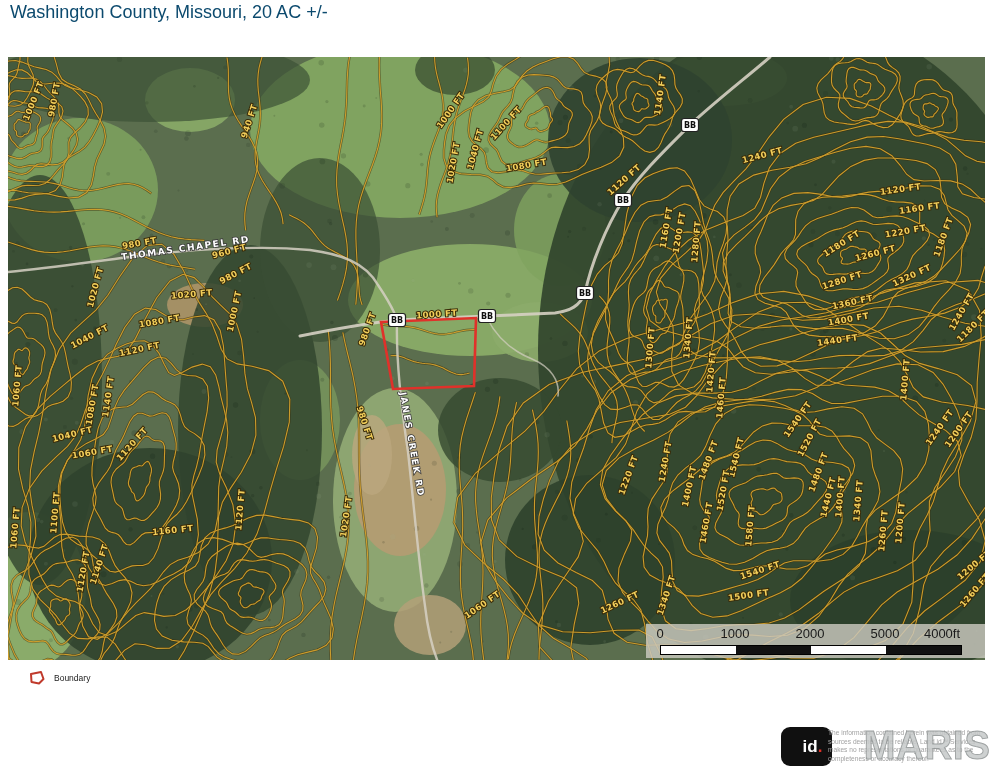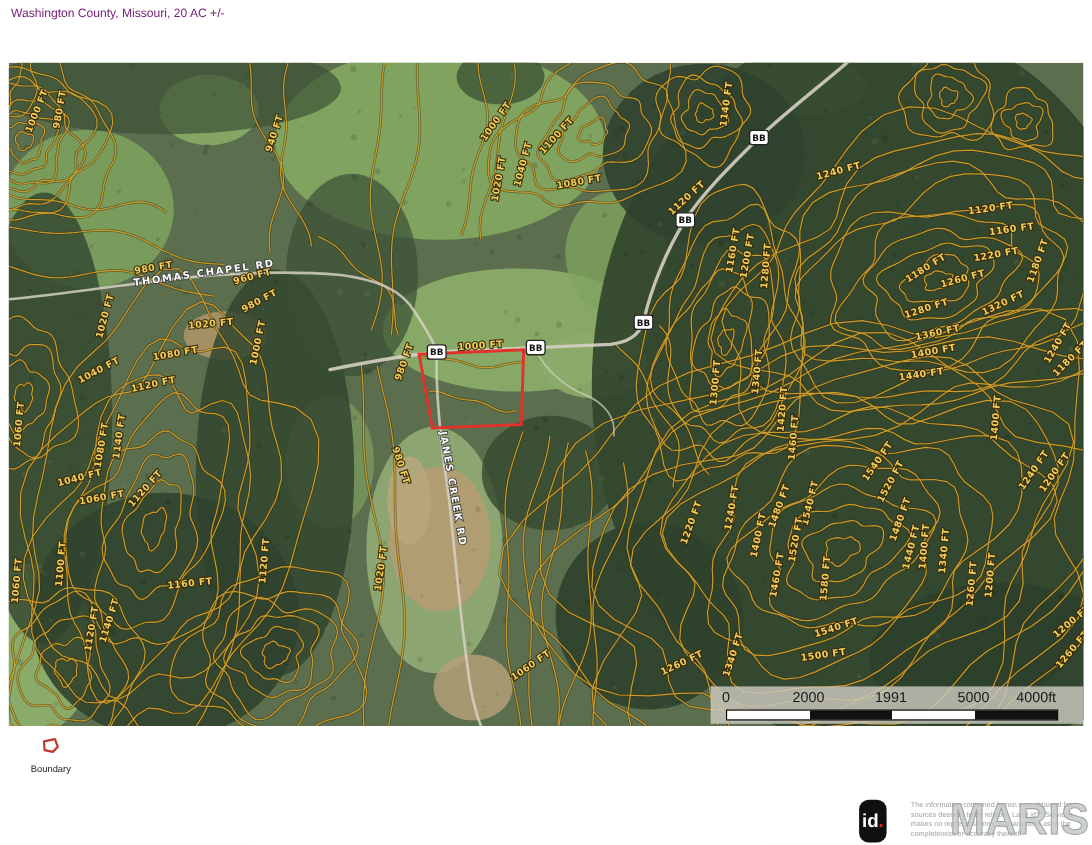--- a/index.html
+++ b/index.html
@@ -1,43 +1,43 @@
 <!DOCTYPE html>
 <html><head>
 <meta charset="utf-8">
 <style>
   html,body{margin:0;padding:0;background:#fff;}
   .page{position:relative;width:993px;height:768px;background:#fff;overflow:hidden;
         font-family:"Liberation Sans",sans-serif;}
   
   .hdr{position:absolute;left:10px;top:4px;}
   .hdr h1{margin:0;font-size:17px;line-height:20px;font-weight:bold;color:#555;letter-spacing:.2px;}
-  .hdr .sub{margin:0;font-size:11px;line-height:17px;color:#701a75;}
+  .hdr .sub{margin:0;font-size:18px;line-height:17px;color:#0c4a6e;}
   
   #map-svg{position:absolute;left:0;top:0;}
   .ele-label{font-family:"DejaVu Sans",sans-serif;font-size:8.6px;font-weight:bold;
              fill:#f2cf5b;stroke:#3a2b08;stroke-width:2px;paint-order:stroke;
              letter-spacing:.4px;text-anchor:middle;}
   .road-label{font-family:"DejaVu Sans",sans-serif;font-size:9px;font-weight:bold;fill:#fff;
               stroke:#3c3c3c;stroke-width:1.6px;paint-order:stroke;letter-spacing:1.6px;text-anchor:middle;}
   .shield-txt{font-family:"DejaVu Sans",sans-serif;font-size:8px;font-weight:bold;fill:#111;text-anchor:middle;}
   
   .scalebar{position:absolute;left:646px;top:624px;width:339px;height:34px;
             background:rgba(203,201,192,.82);}
   .scale-labels{position:absolute;left:0;top:2px;width:100%;height:16px;}
   .scale-labels span{position:absolute;transform:translateX(-50%);font-size:13px;color:#1a1a1a;}
   .scale-track{position:absolute;left:14px;top:21px;width:300px;height:8px;border:1.5px solid #000;
                background:linear-gradient(90deg,#fff 0 75px,#111 75px 150px,#fff 150px 225px,#111 225px 300px);}
   
-  .legend{position:absolute;left:28px;top:670px;display:flex;align-items:center;gap:8px;flex-direction:column;}
+  .legend{position:absolute;left:28px;top:670px;display:flex;align-items:center;gap:8px;}
   .legend .lbl{font-size:8.5px;color:#222;}
   
-  .idlogo{position:absolute;left:781px;top:727px;width:25px;height:39px;background:#101010;
+  .idlogo{position:absolute;left:781px;top:727px;width:39px;height:39px;background:#101010;
           border-radius:9px;color:#fff;font-weight:bold;font-size:17px;
-          display:flex;align-items:center;justify-content:center;}
+          display:flex;align-items:center;justify-content:center;padding-left:12px;}
   .idlogo .dot{color:#e03127;}
   .disclaimer{position:absolute;left:828px;top:729px;width:157px;margin:0;
               font-size:6.6px;line-height:1.3;color:#a2a2a2;}
   .maris{position:absolute;right:2px;top:726px;font-size:40px;font-weight:bold;line-height:.95;
          color:#c6c9c9;-webkit-text-stroke:1px #8f9494;opacity:.85;letter-spacing:1px;
          transform:scaleX(.95);transform-origin:right;}
 </style>
 </head>
 <body>
 
@@ -742,22 +742,22 @@
         <g transform="translate(397,320)">
           <rect x="-8.5" y="-6.5" width="17" height="13" rx="2.5" fill="#fff" stroke="#222" stroke-width="1.2"></rect>
           <text y="3" class="shield-txt">BB</text>
         </g>
       </g>
     </svg>
 
   <div class="scalebar">
     <div class="scale-labels" id="scale-labels">
         <span style="left: 14px;">0</span>
-        <span style="left: 89px;">2000</span>
-        <span style="left: 164px;">1991</span>
+        <span style="left: 89px;">1000</span>
+        <span style="left: 164px;">2000</span>
         <span style="left: 239px;">5000</span>
         <span style="left: 296px;">4000ft</span>
       </div>
     <div class="scale-track"></div>
   </div>
 
   <div class="legend">
     <svg width="18" height="16" viewBox="0 0 18 16">
       <path d="M3,4 L13,2 L15.5,9 L11,13.5 L3.5,12 Z" fill="none" stroke="#c0392b" stroke-width="2" stroke-linejoin="round"></path>
     </svg>

